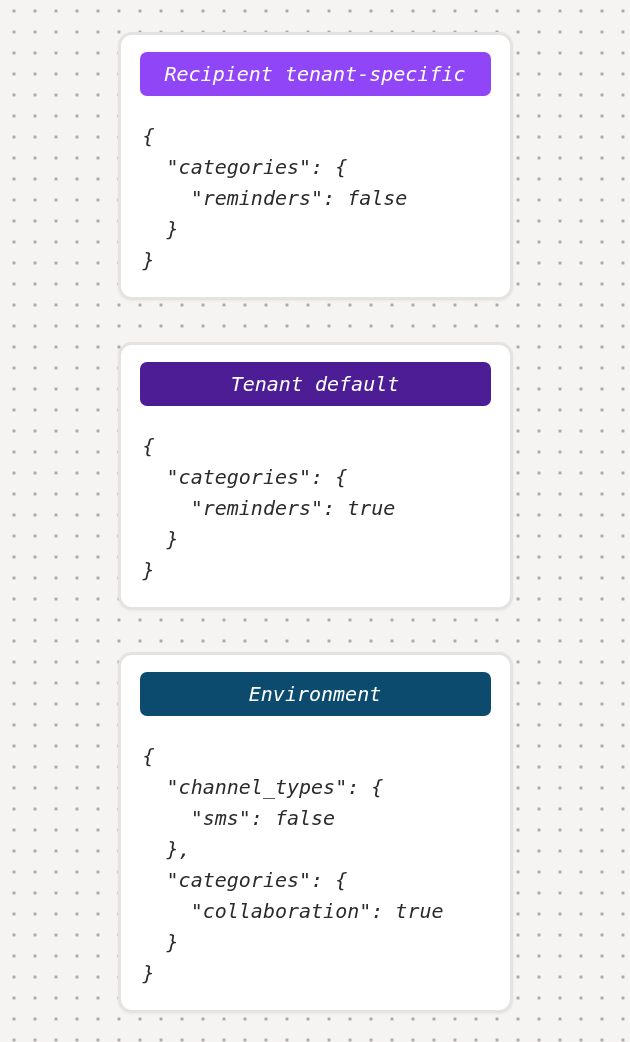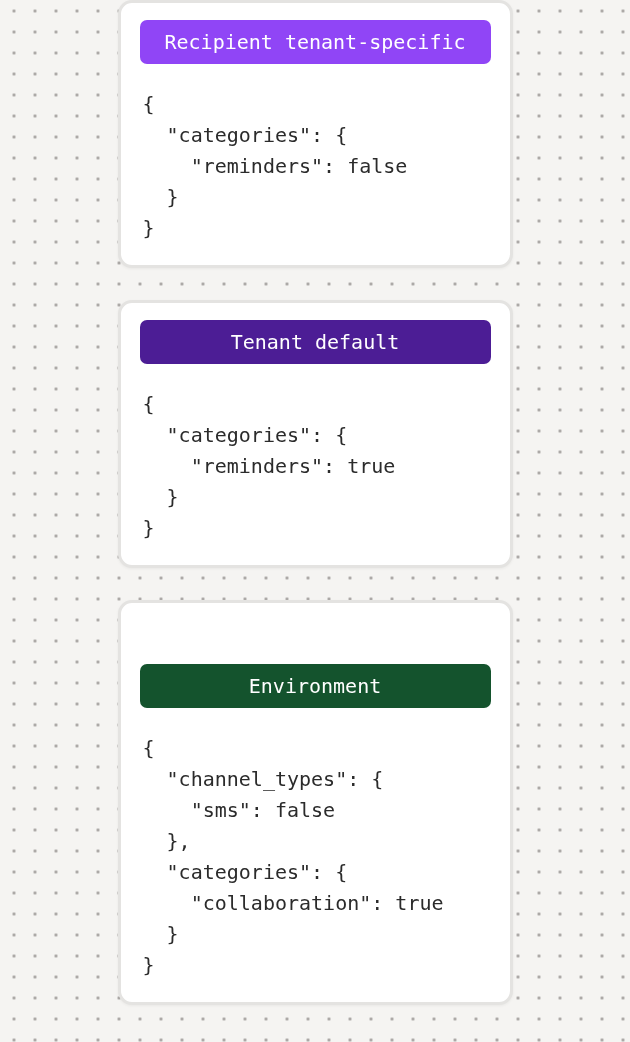--- a/index.html
+++ b/index.html
@@ -11,25 +11,27 @@
     height: 1042px;
     background-color: #f5f4f2;
     background-image: radial-gradient(circle, #a5a2a0 1.2px, rgba(165,162,160,0.35) 1.6px, transparent 2px);
     background-size: 21px 21px;
     background-position: 3.5px 0.5px;
     font-family: "DejaVu Sans Mono", "Liberation Mono", monospace;
     overflow: hidden;
   }
   .canvas {
     width: 630px;
+    padding-top: 32px;
     box-sizing: border-box;
     display: flex;
     flex-direction: column;
     align-items: center;
-    gap: 32px;
+    gap: 42px;
+    font-style: italic;
   }
   .card {
     width: 395px;
     box-sizing: border-box;
     background: #ffffff;
     border: 3px solid #e4e3e1;
     border-radius: 14px;
     padding: 17px 19px 21px 19px;
     box-shadow: 0 1px 3px rgba(0,0,0,0.05);
   }
@@ -72,21 +74,21 @@
   <section class="card">
     <div class="badge" style="background-color: #4c1d95;">Tenant default</div>
     <pre class="code">{
   "categories": {
     "reminders": true
   }
 }</pre>
   </section>
 
   <section class="card">
-    <div class="badge" style="background-color: #14532d; margin-top: 44px;">Environment</div>
+    <div class="badge" style="background-color: #0c4a6e;">Environment</div>
     <pre class="code">{
   "channel_types": {
     "sms": false
   },
   "categories": {
     "collaboration": true
   }
 }</pre>
   </section>
 

